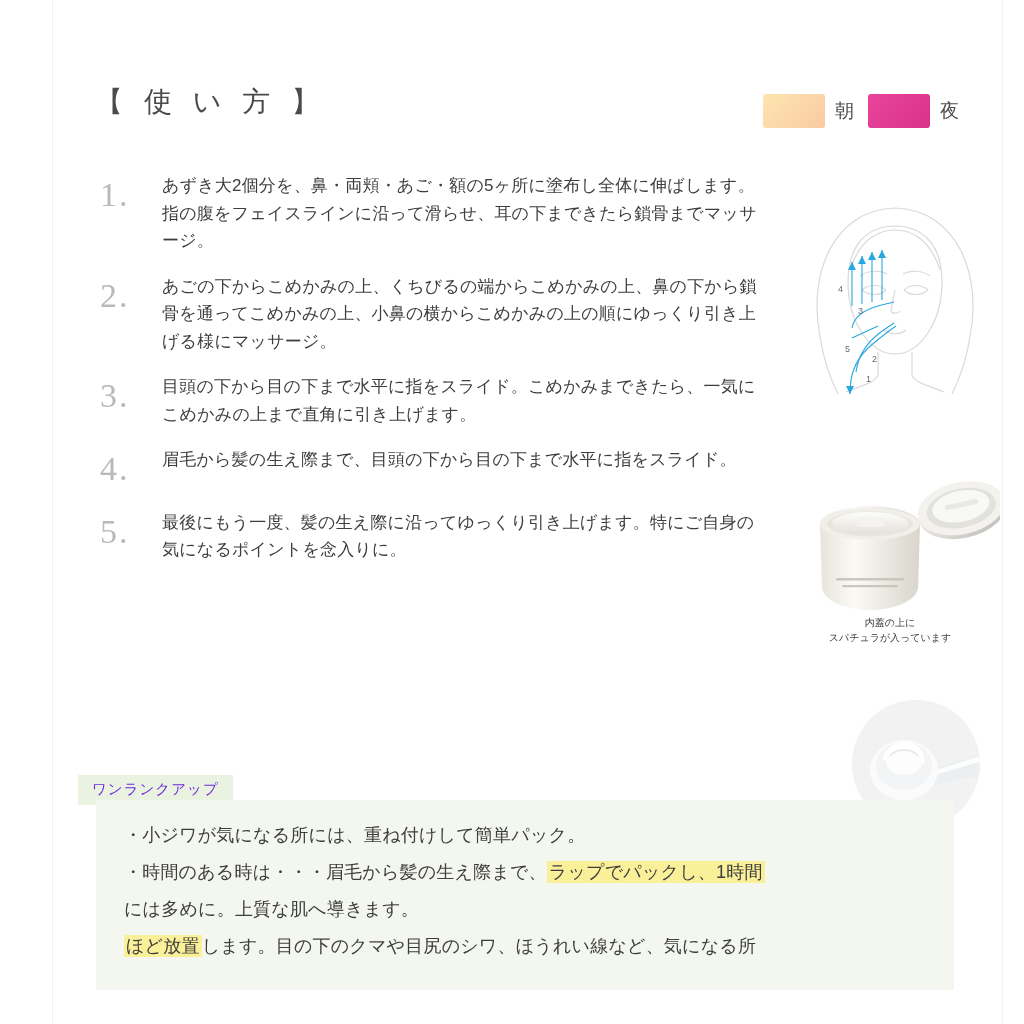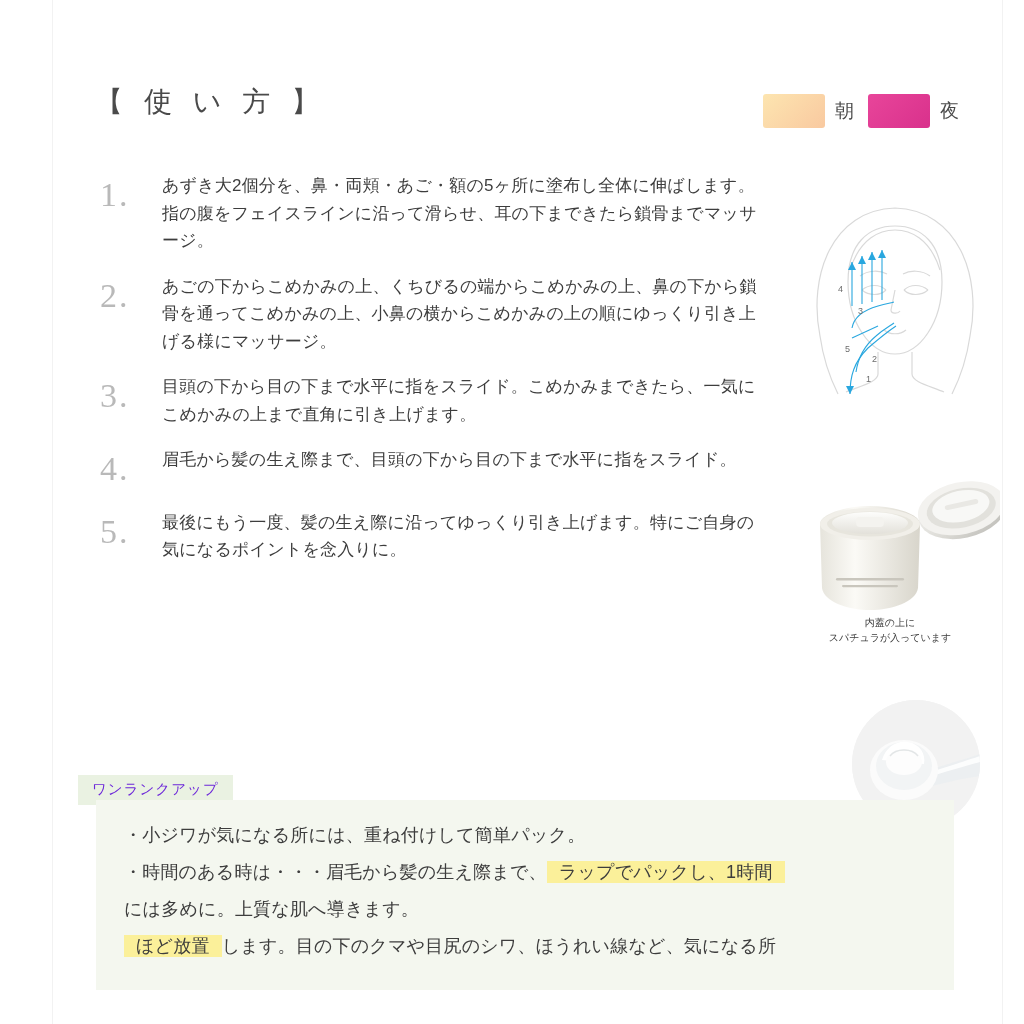--- a/index.html
+++ b/index.html
@@ -77,21 +77,21 @@
   
   .panel {
     position:absolute; left:96px; top:800px; width:858px; height:190px;
     background:#f4f7ef;
   }
   .panel-inner { padding:20px 26px 0 28px; }
   .bullet {
     font-size:18px; line-height:1.72; color:#3d3d3d; margin-bottom:6px;
     letter-spacing:0.2px;
   }
-  .hl { background:#fbf09a; padding:1px 12px; }
+  .hl { background:#fbf09a; padding:1px 2px; }
 
   
   svg { display:block; }
 </style>
 </head>
 <body>
 
 <div class="page">
 
   <div class="seam s1"></div>

